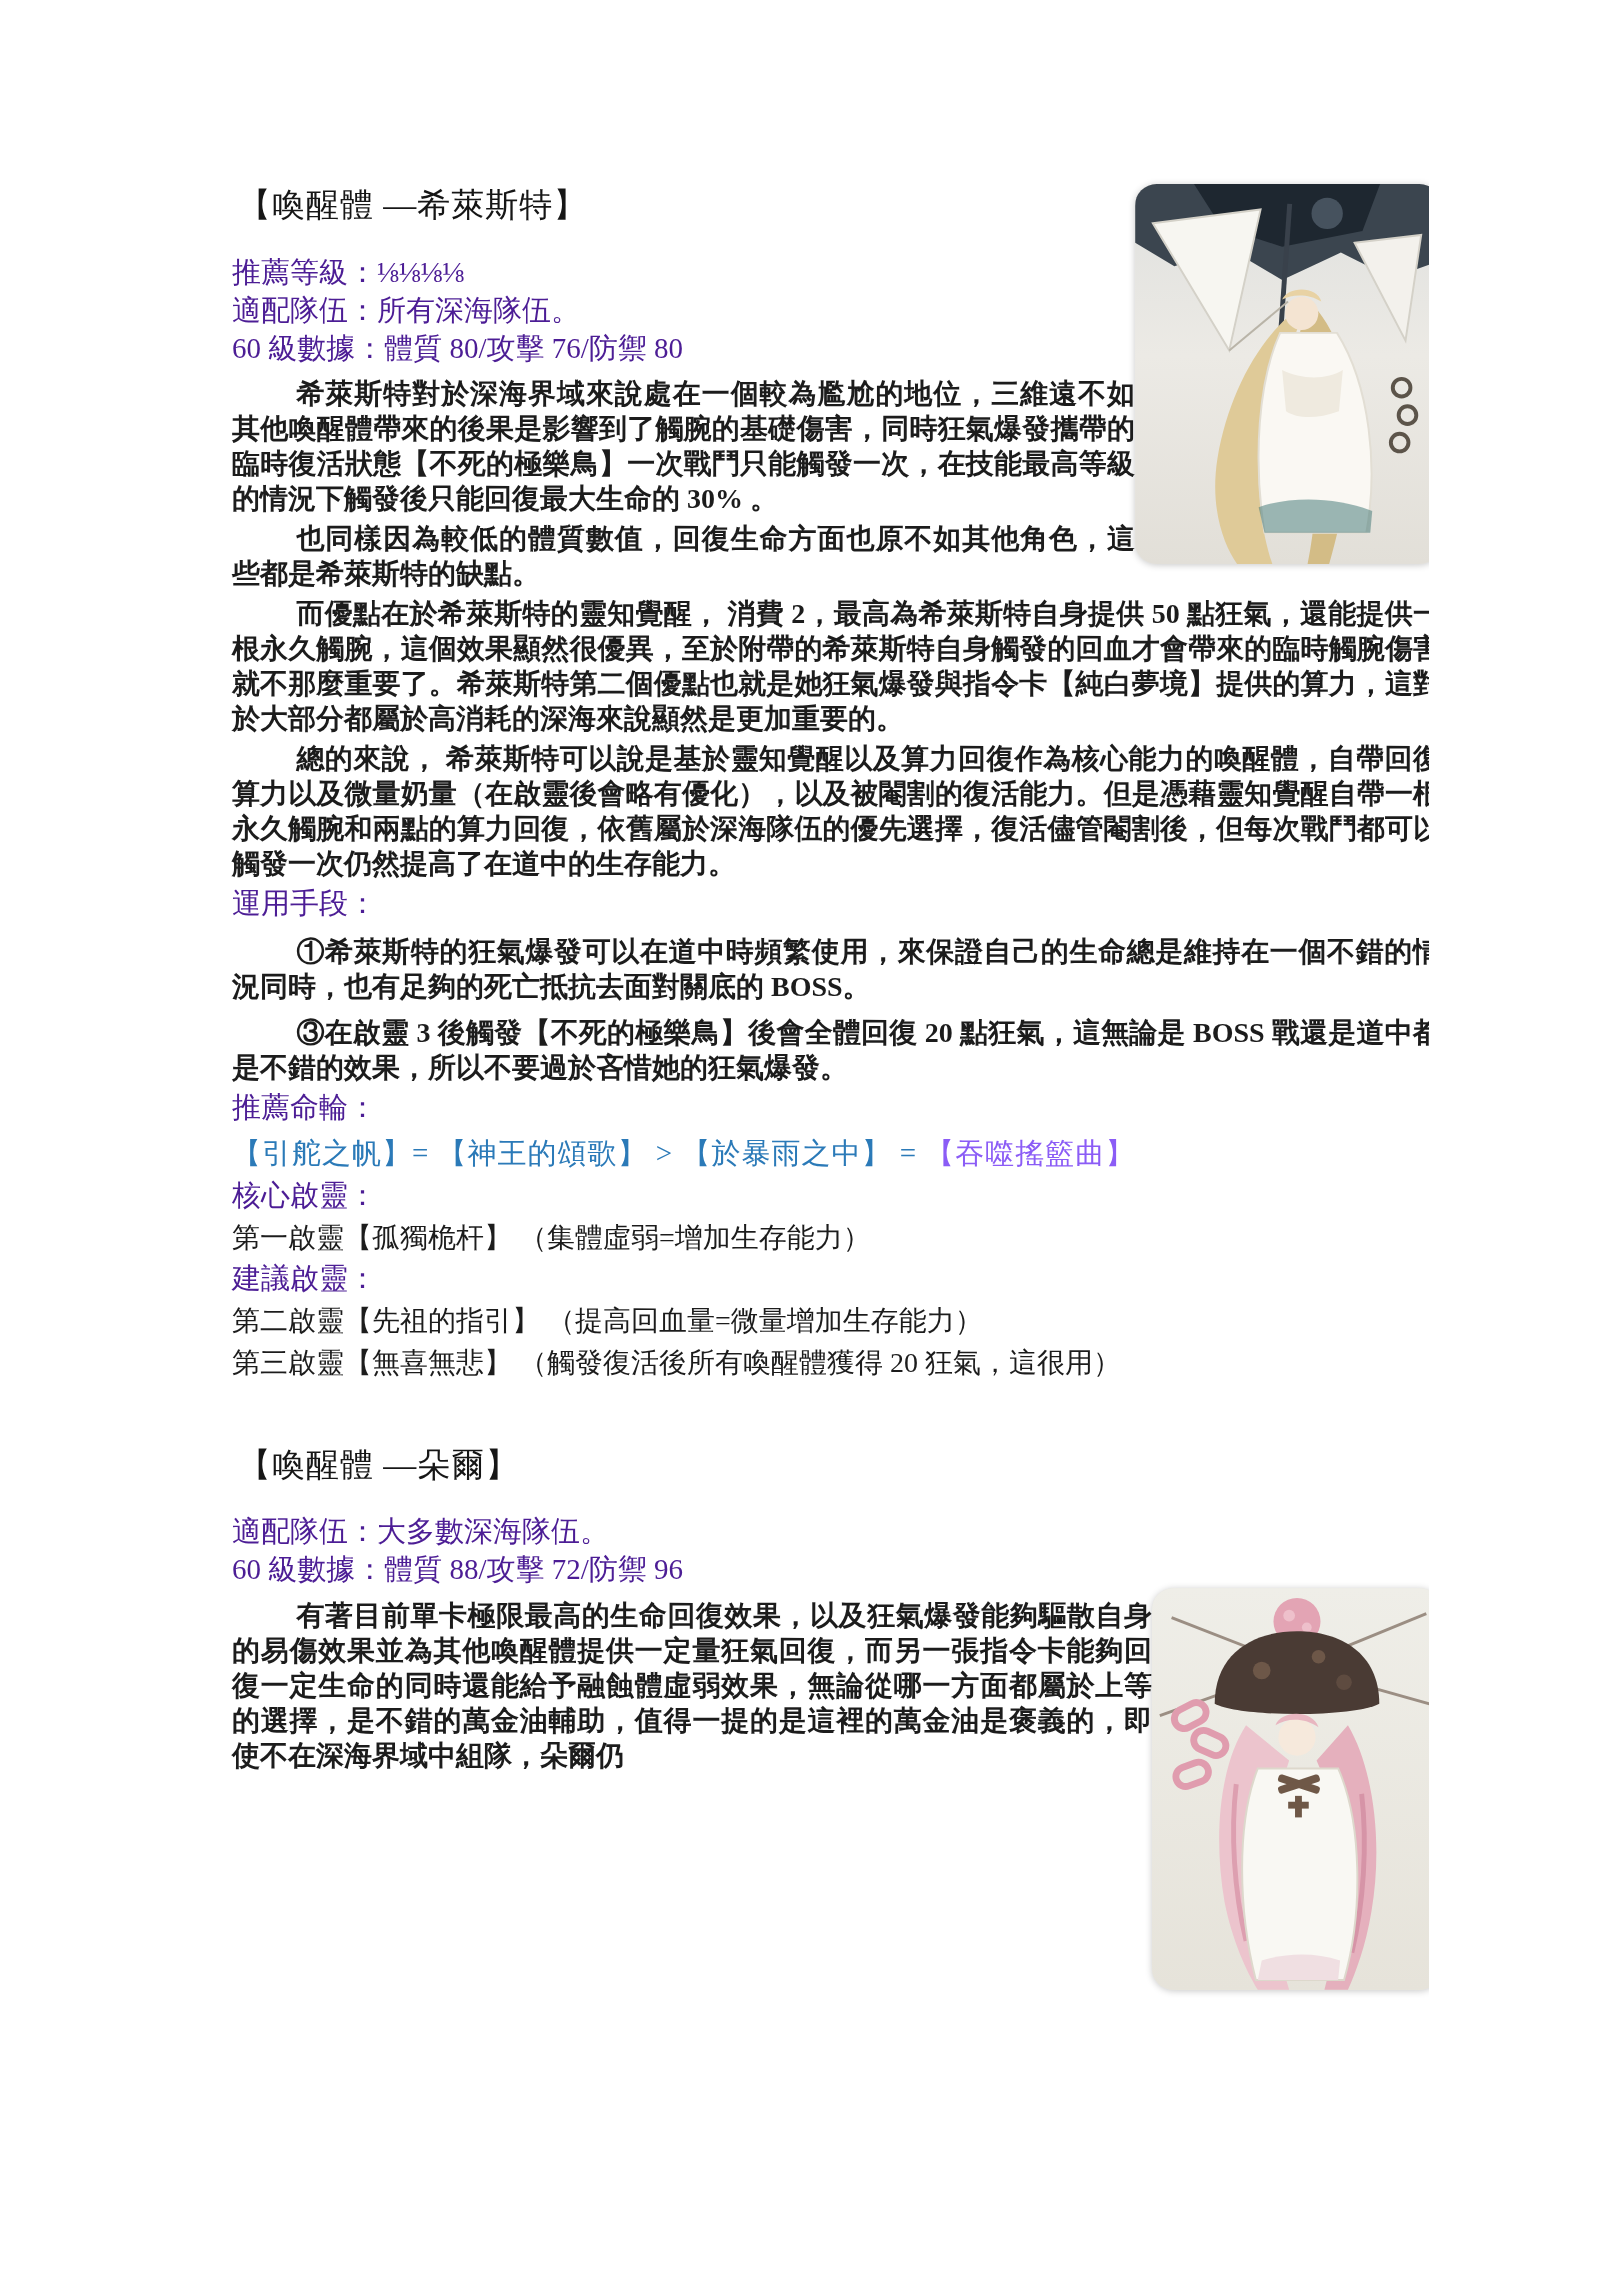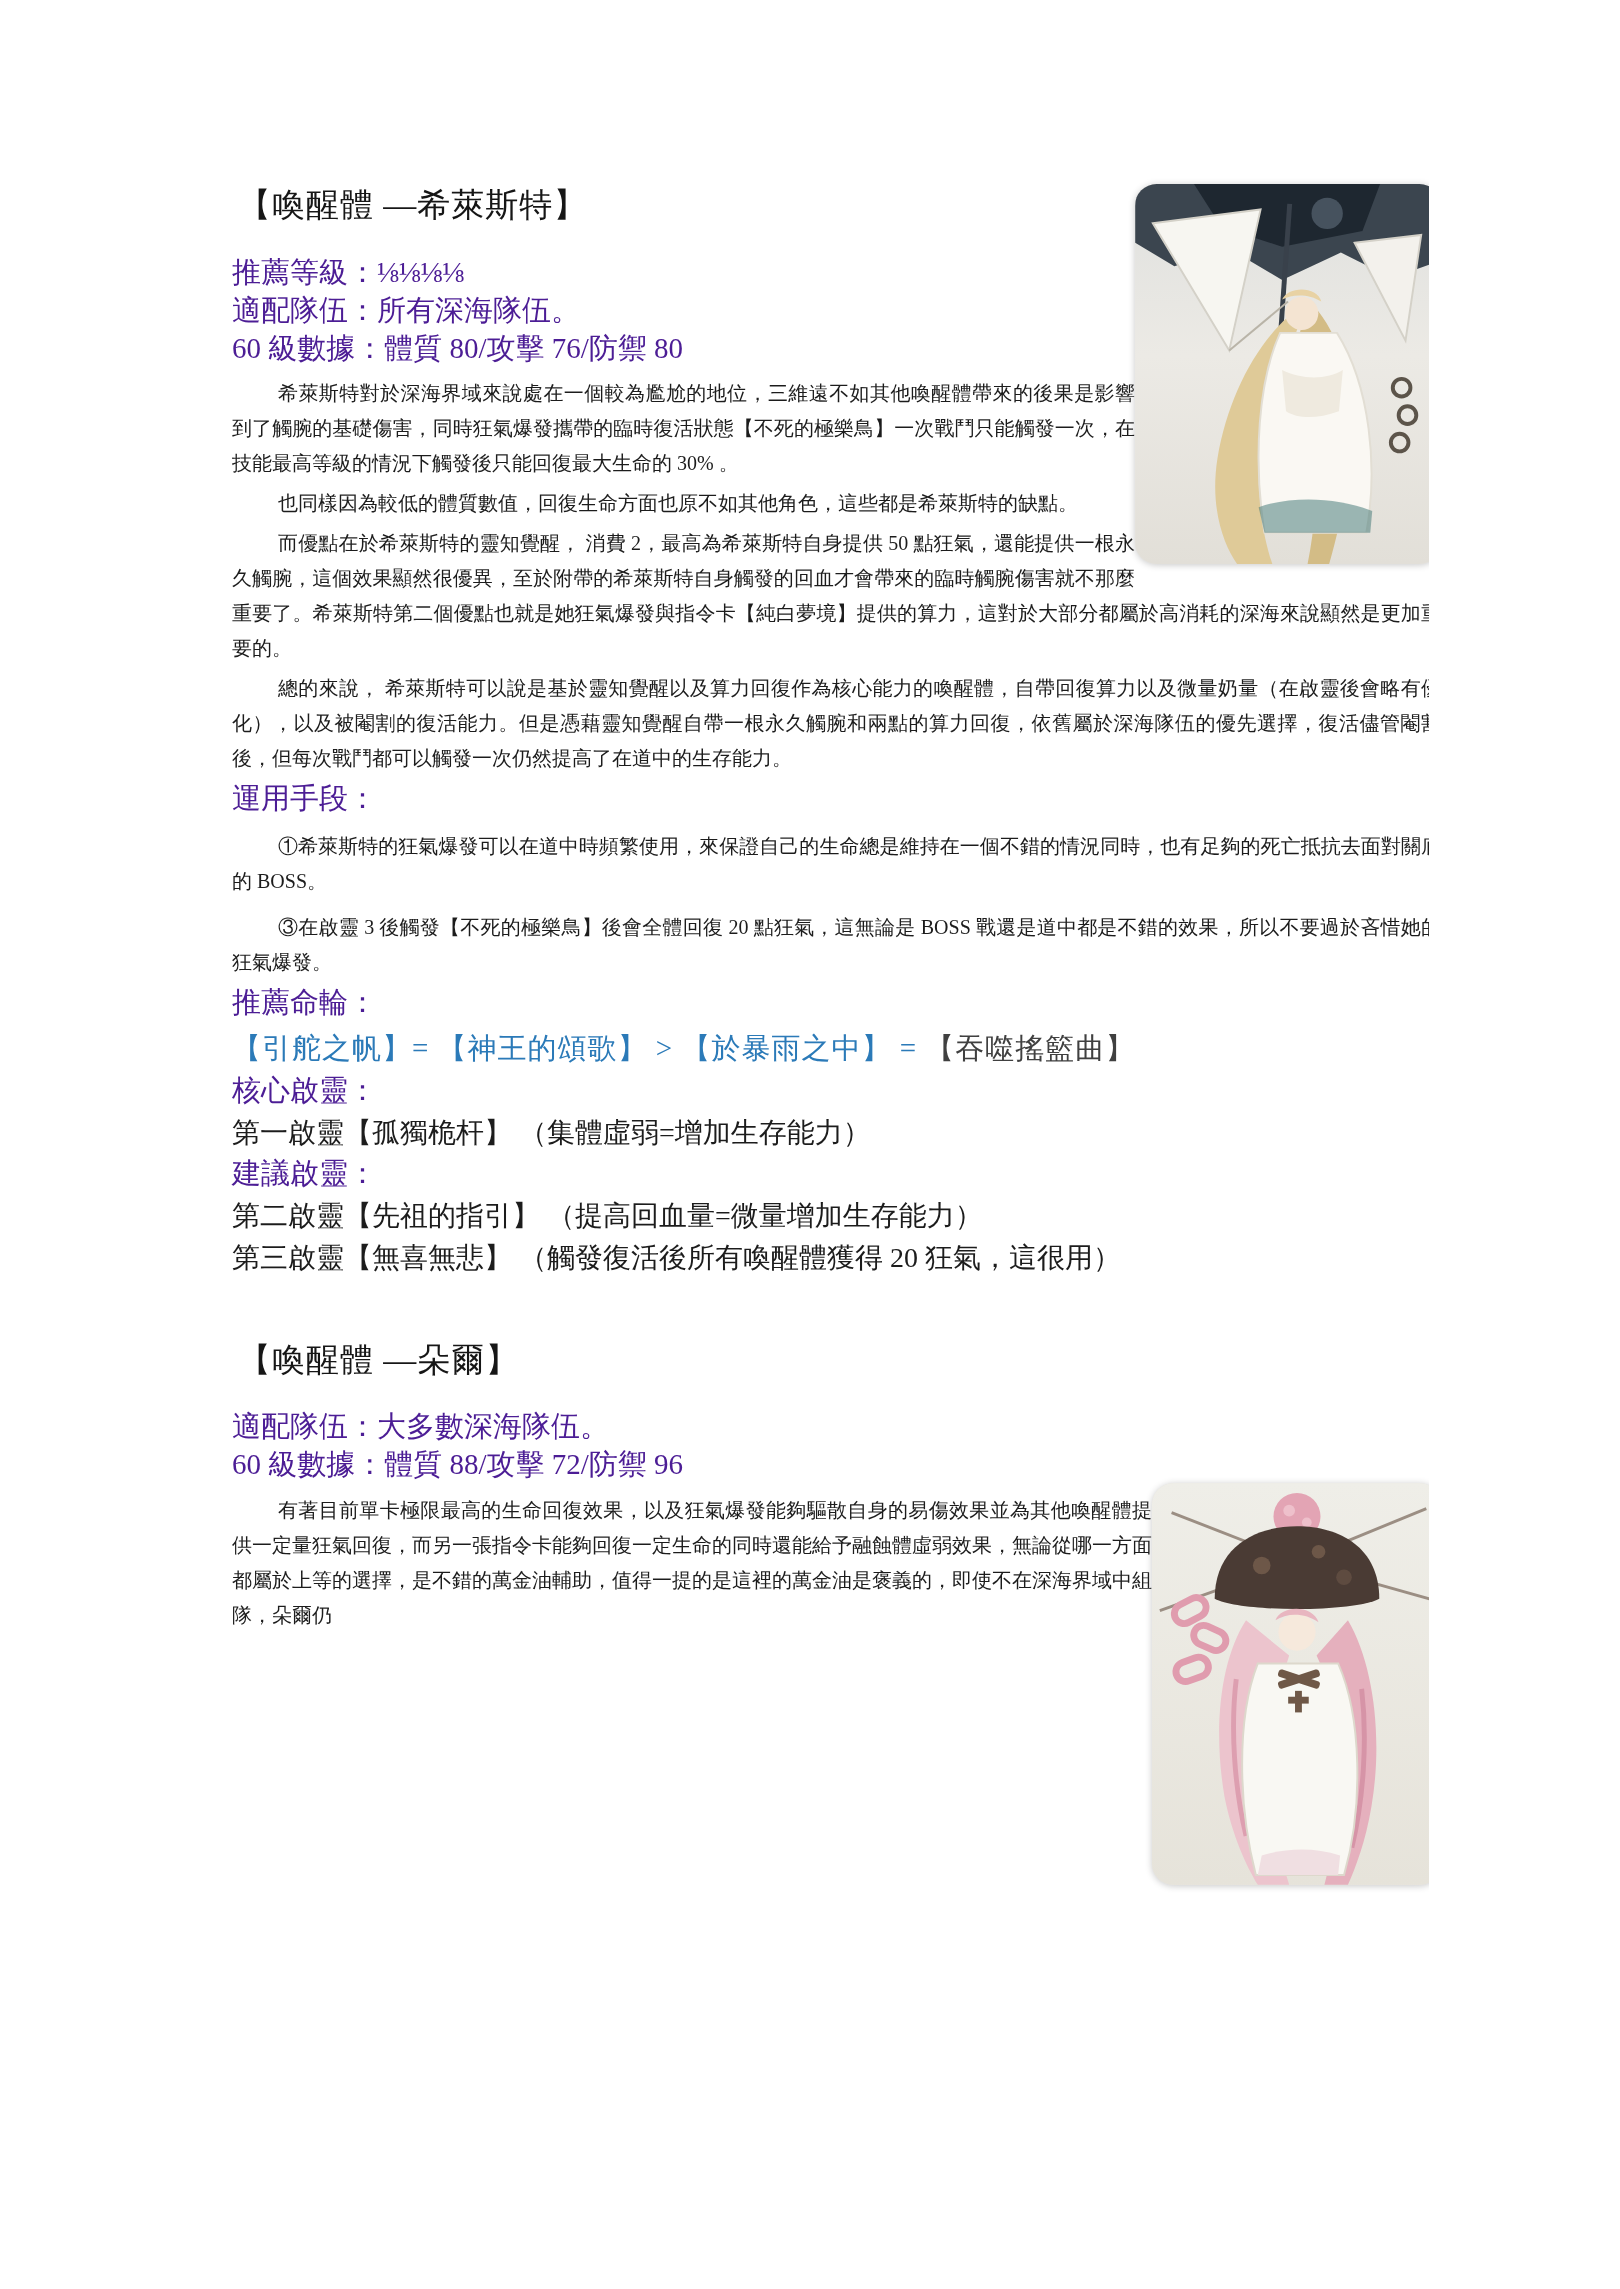--- a/index.html
+++ b/index.html
@@ -25,35 +25,36 @@
   h1.t2{margin-top:63px;}
   p{margin:0;}
   .info{
     font-size:29px;line-height:38px;color:#4c1d95;
     margin:0;
   }
   .label{
     font-size:29px;line-height:37px;color:#4c1d95;margin:3.9px 0 0 0;
   }
   .body{
-    font-size:20px;line-height:35px;
+    font-size:28px;line-height:35px;
     text-align:justify;text-justify:inter-ideograph;
     text-indent:2.3em;
     margin:4.9px 0 0 0;
+    font-weight:bold;
   }
   .first{margin-top:9.8px;}
   .pt{margin-top:11.8px;}
   .plain{
     font-size:28px;line-height:36px;text-indent:0;margin:5.9px 0 0 0;
   }
   .wheel{
     font-size:29px;line-height:39px;margin:7.8px 0 0 0;letter-spacing:1px;
   }
   .blue-run{color:#2b7ab8;}
-  .red-run{color:#404040;}
+  .red-run{color:#8b5cf6;}
   figure.art{
     margin:0;padding:0;
     border-radius:21.6px;overflow:hidden;
     box-shadow:0 1px 7.8px rgba(0,0,0,0.22);
     background:#e9e7e2;
   }
   .art svg{display:block;width:100%;height:100%;}
   .art1{
     float:right;width:306px;height:380px;
     margin:2px 65px 21.6px 25.5px;

